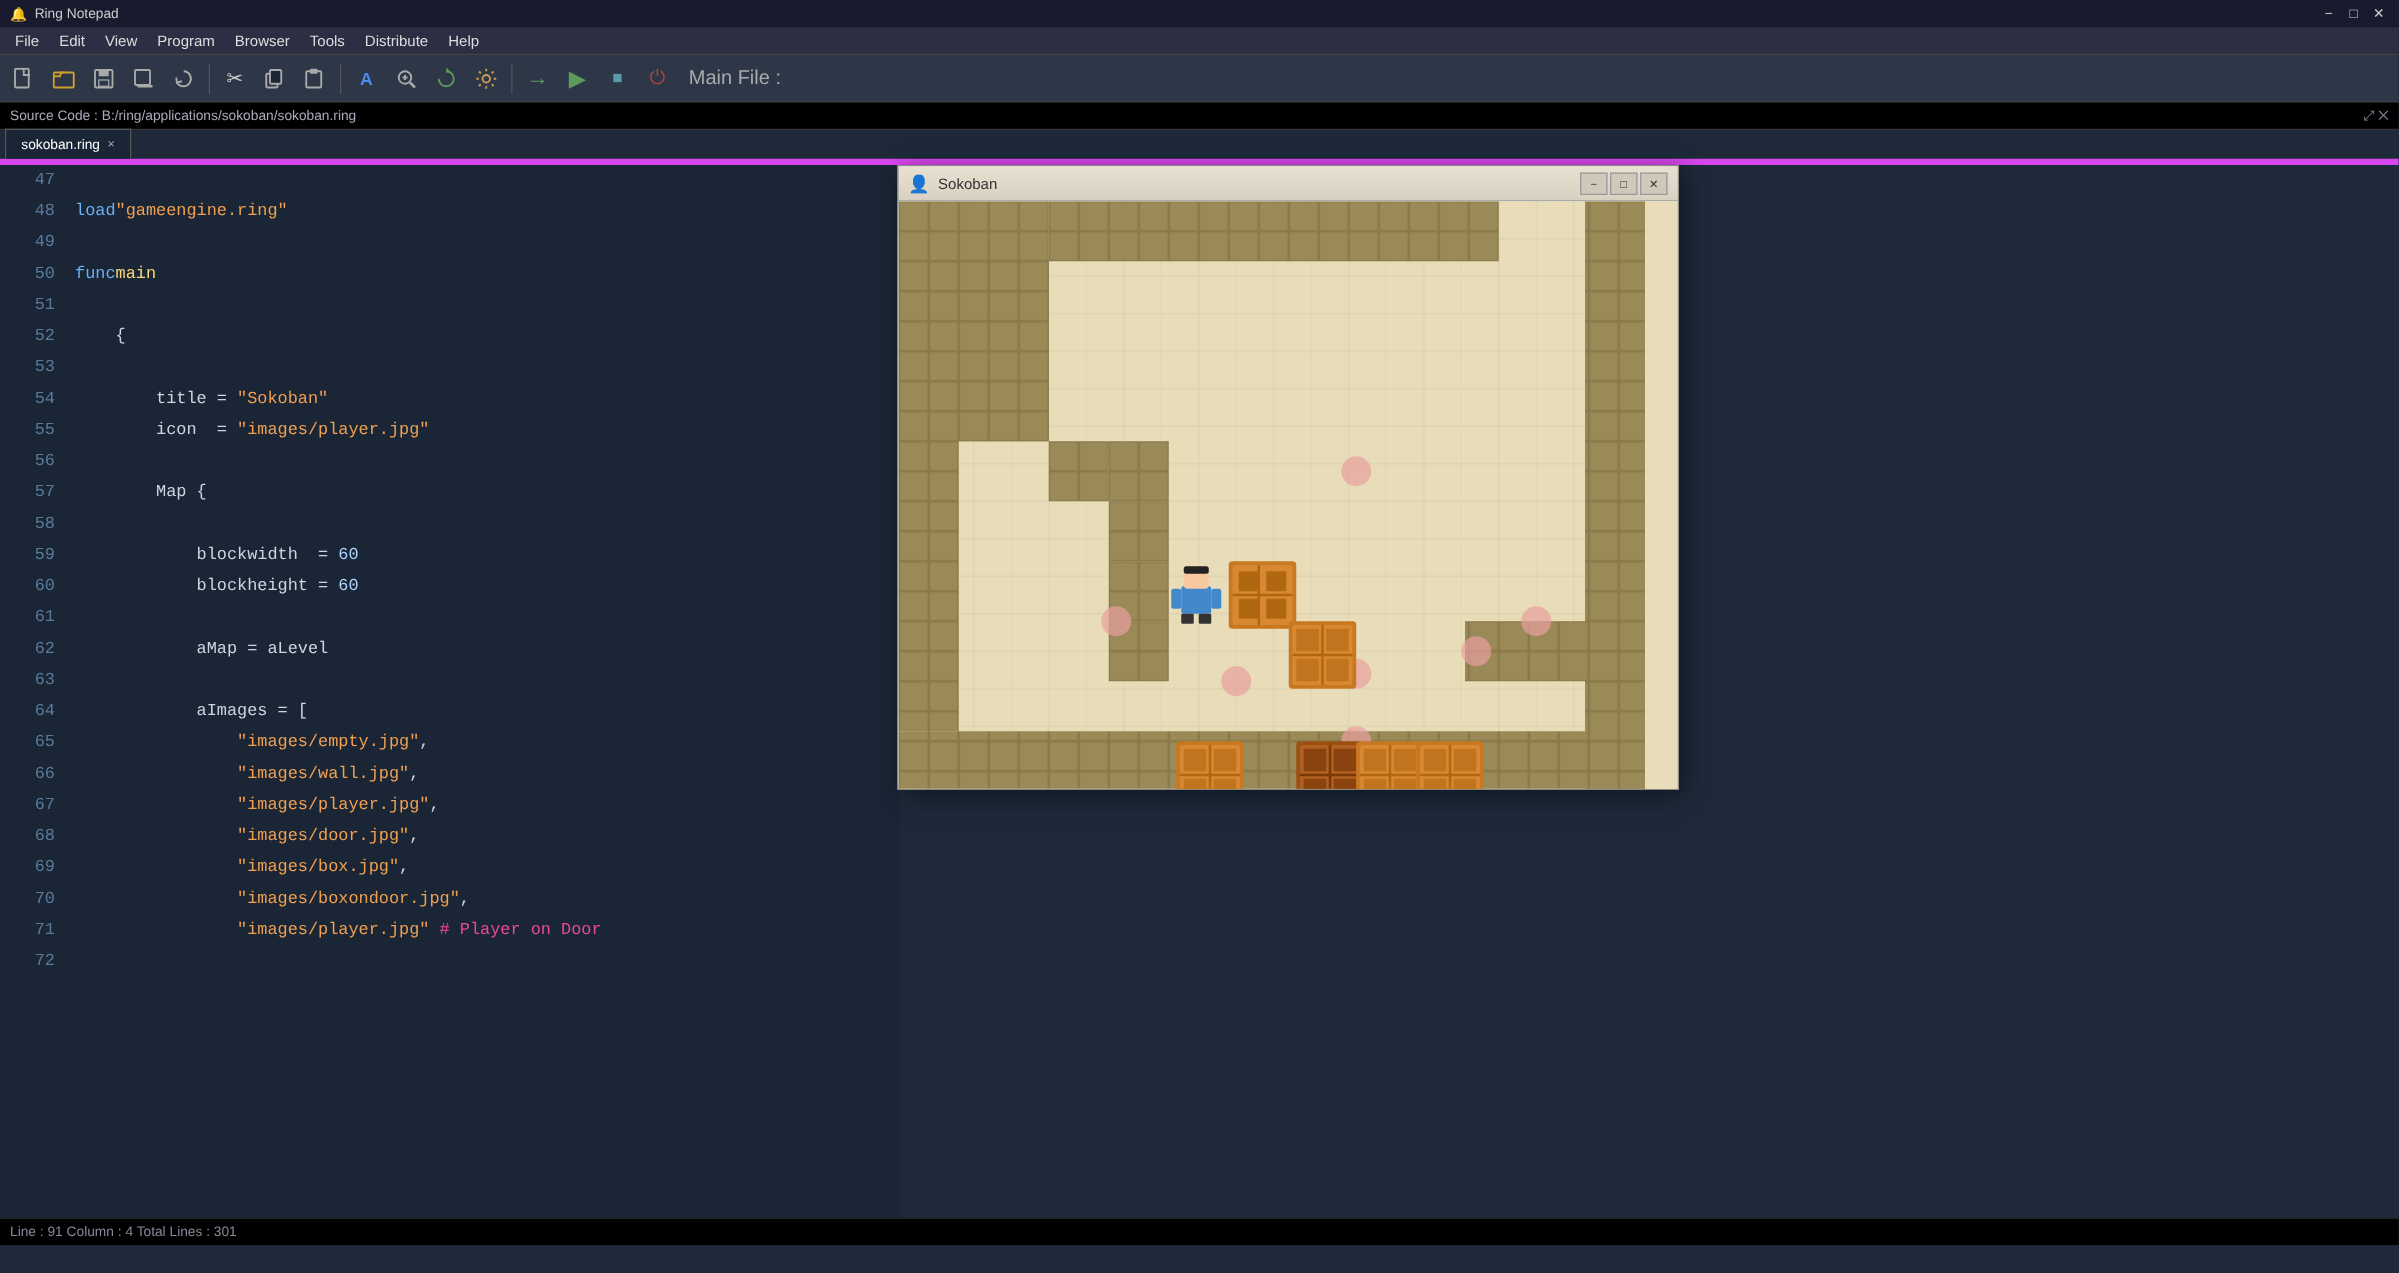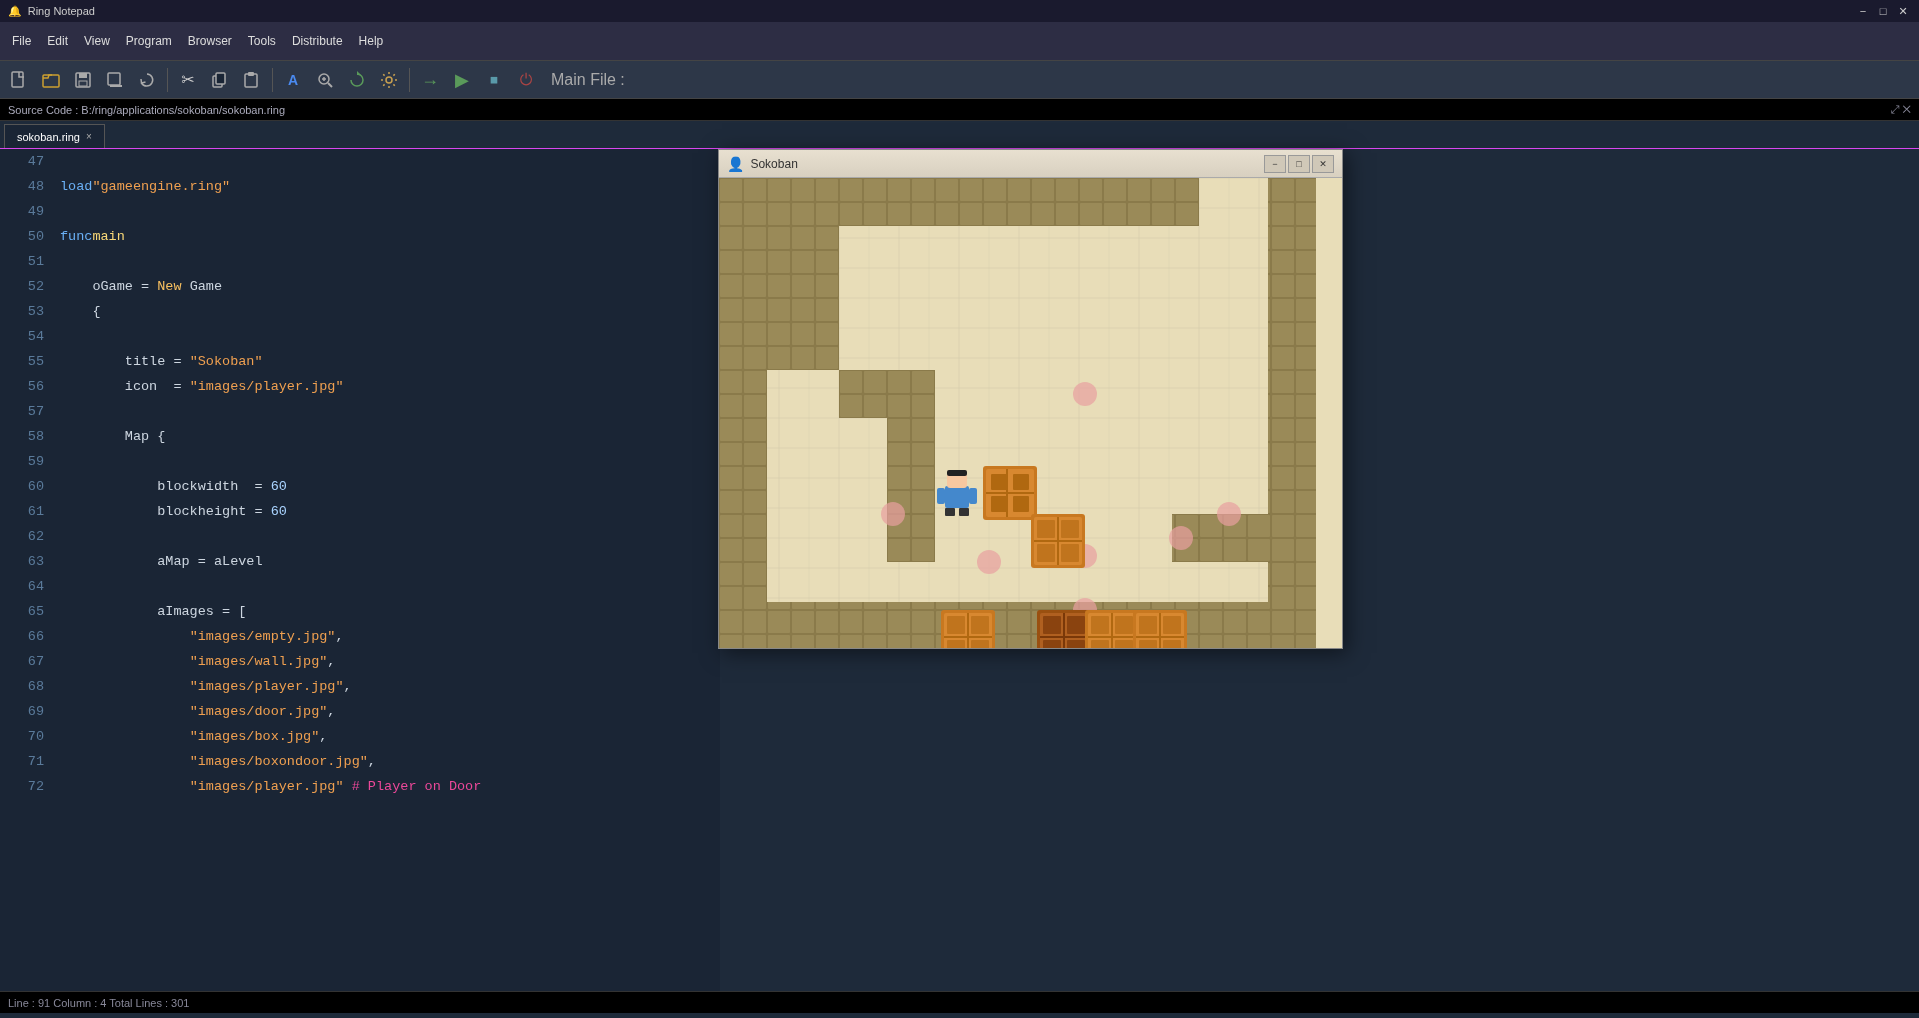--- a/index.html
+++ b/index.html
@@ -18,21 +18,21 @@
     }
     #title-bar-left { display: flex; align-items: center; gap: 6px; }
     #title-bar-controls { display: flex; gap: 4px; }
     #title-bar-controls span {
       width: 16px; height: 16px; text-align: center; line-height: 16px; cursor: pointer; font-size: 11px;
     }
 
     
     #menu-bar {
       background: #2d2d44;
-      height: 39px;
+      height: 22px;
       display: flex;
       align-items: center;
       padding: 0 4px;
       font-size: 12px;
       color: #ddd;
       border-bottom: 1px solid #444;
     }
     #menu-bar span {
       padding: 0 8px;
       cursor: pointer;
@@ -70,21 +70,21 @@
       border-bottom: 1px solid #333;
     }
 
     
     #tab-bar {
       background: #1e2a3a;
       height: 28px;
       display: flex;
       align-items: flex-end;
       padding: 0 4px;
-      border-bottom: 1px solid #d946ef;
+      border-bottom: 5px solid #d946ef;
     }
     .tab {
       background: #2a3a50;
       color: #ccc;
       padding: 4px 12px;
       font-size: 11px;
       border-top: 1px solid #555;
       border-right: 1px solid #555;
       border-left: 1px solid #555;
       border-bottom: none;
@@ -358,21 +358,20 @@
         <div>70</div>
         <div>71</div>
         <div>72</div>
       </div>
       <div id="code-lines">
         <div class="code-line">&nbsp;</div>
         <div class="code-line"><span class="kw">load</span> <span class="str">"gameengine.ring"</span></div>
         <div class="code-line">&nbsp;</div>
         <div class="code-line"><span class="kw">func</span> <span class="fn">main</span></div>
         <div class="code-line">&nbsp;</div>
-        <div class="code-line"><span class="plain">    oGame = </span><span class="new-kw">New</span><span class="plain"> Game</span></div>
         <div class="code-line"><span class="plain">    {</span></div>
         <div class="code-line">&nbsp;</div>
         <div class="code-line"><span class="plain">        title = </span><span class="str">"Sokoban"</span></div>
         <div class="code-line"><span class="plain">        icon  = </span><span class="str">"images/player.jpg"</span></div>
         <div class="code-line">&nbsp;</div>
         <div class="code-line"><span class="plain">        Map {</span></div>
         <div class="code-line">&nbsp;</div>
         <div class="code-line"><span class="plain">            blockwidth  = </span><span class="num">60</span></div>
         <div class="code-line"><span class="plain">            blockheight = </span><span class="num">60</span></div>
         <div class="code-line">&nbsp;</div>

